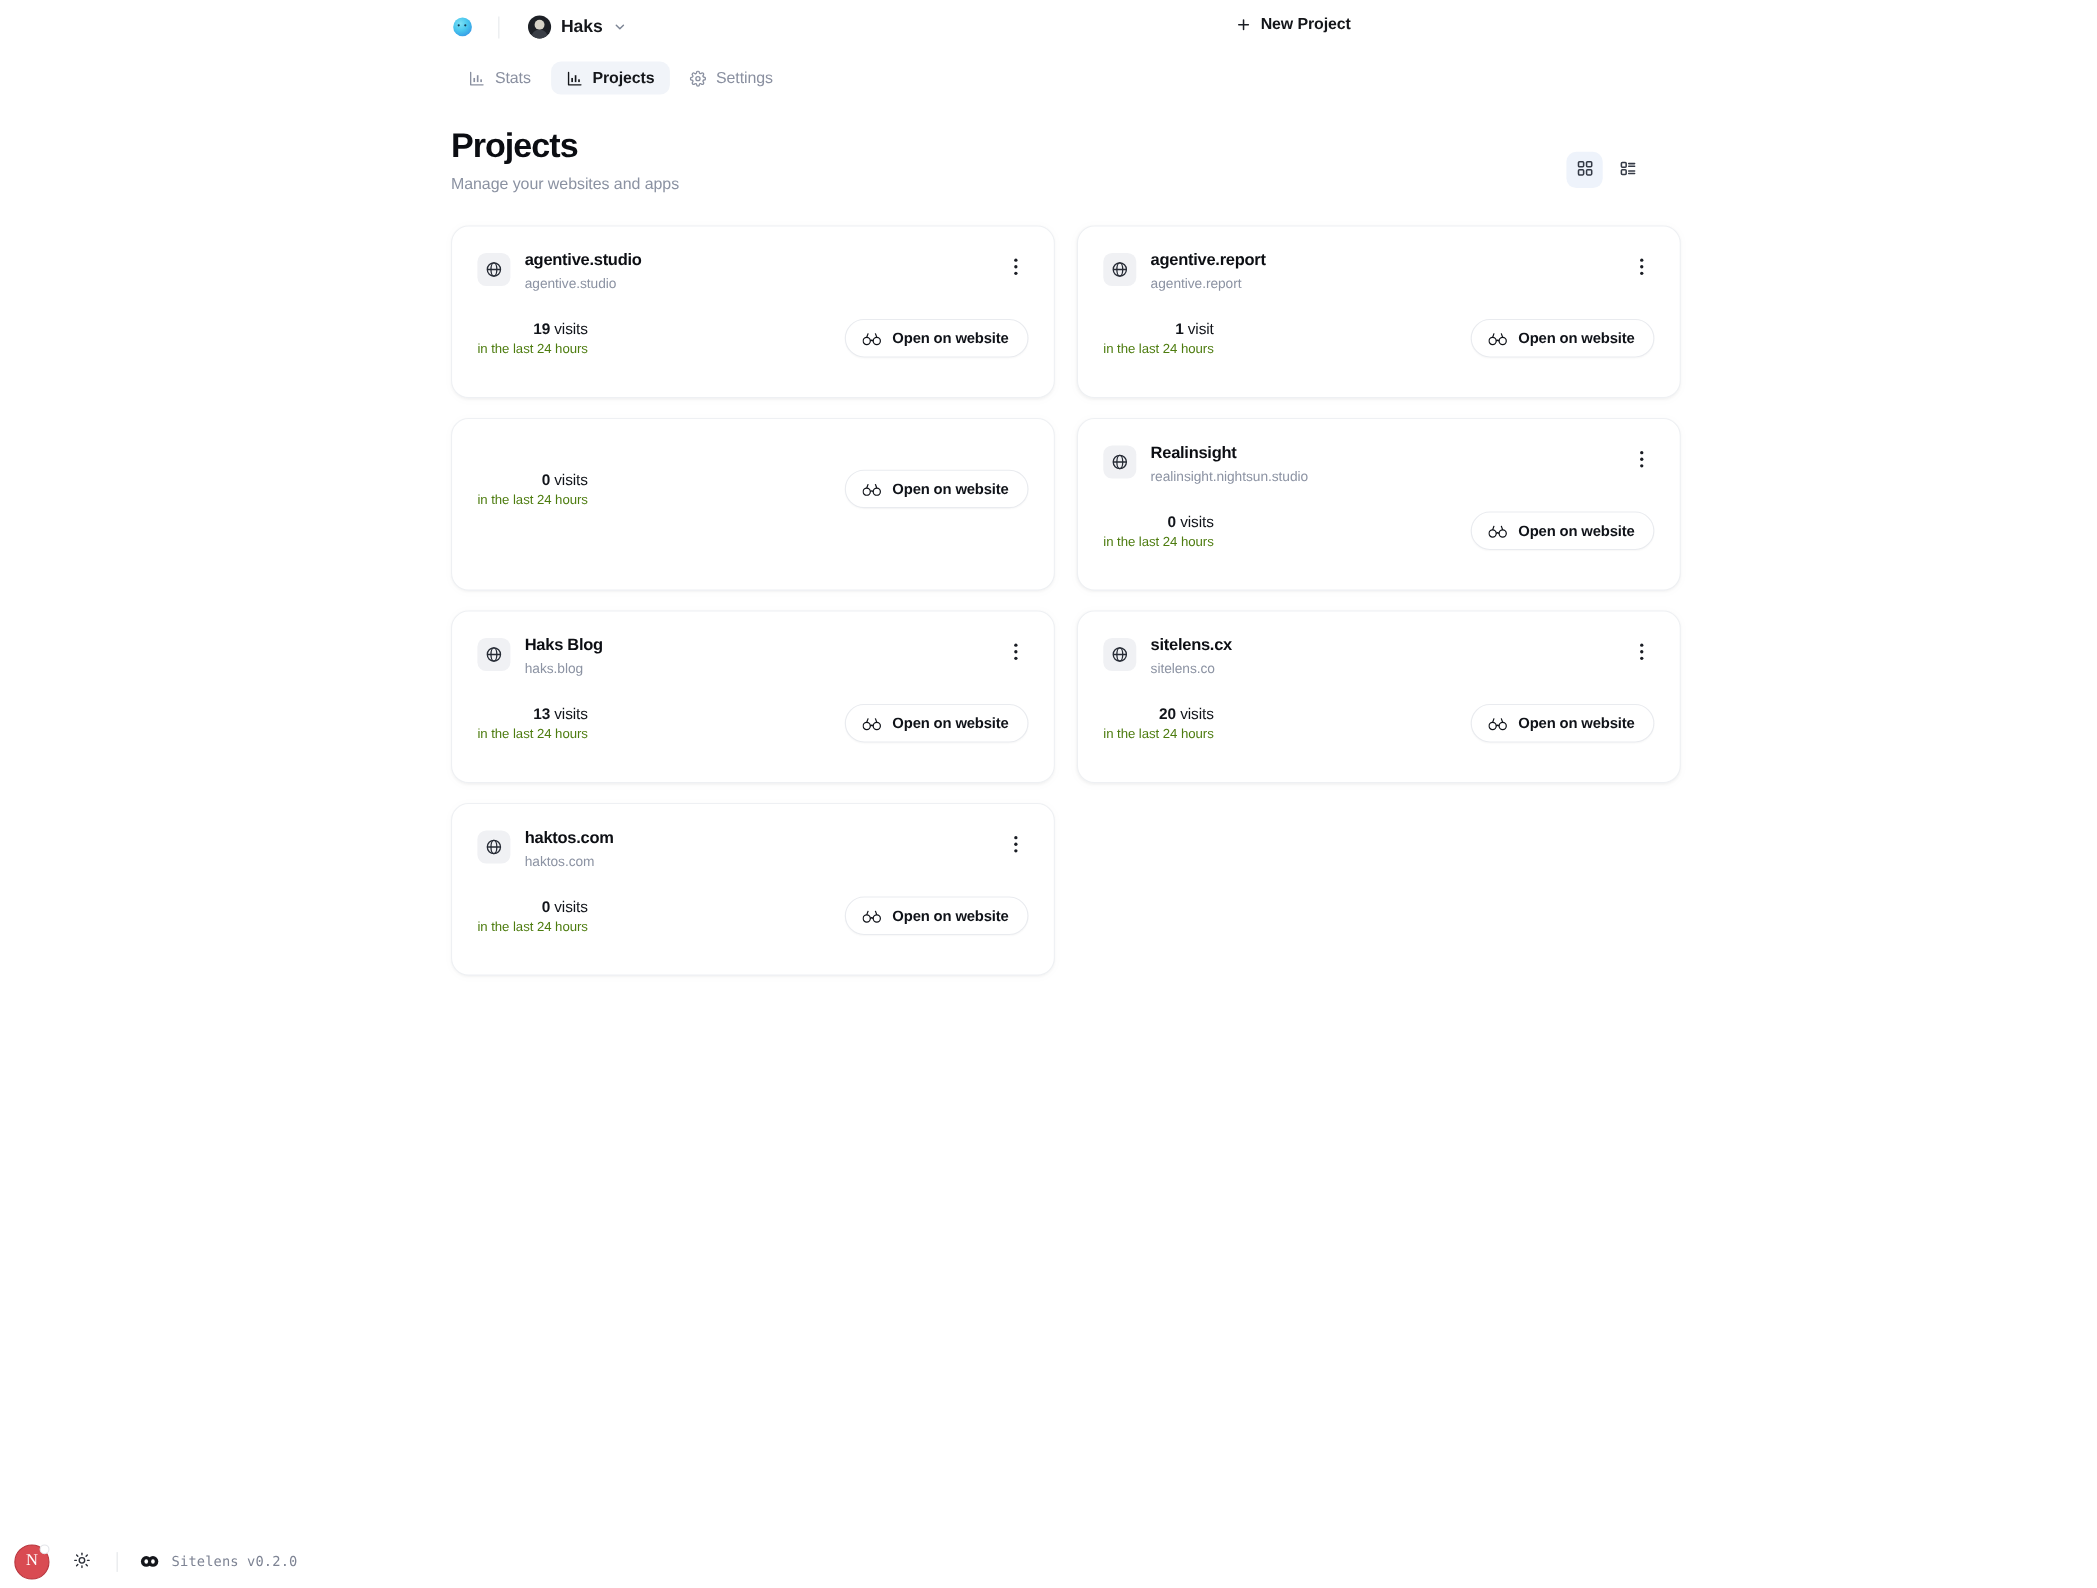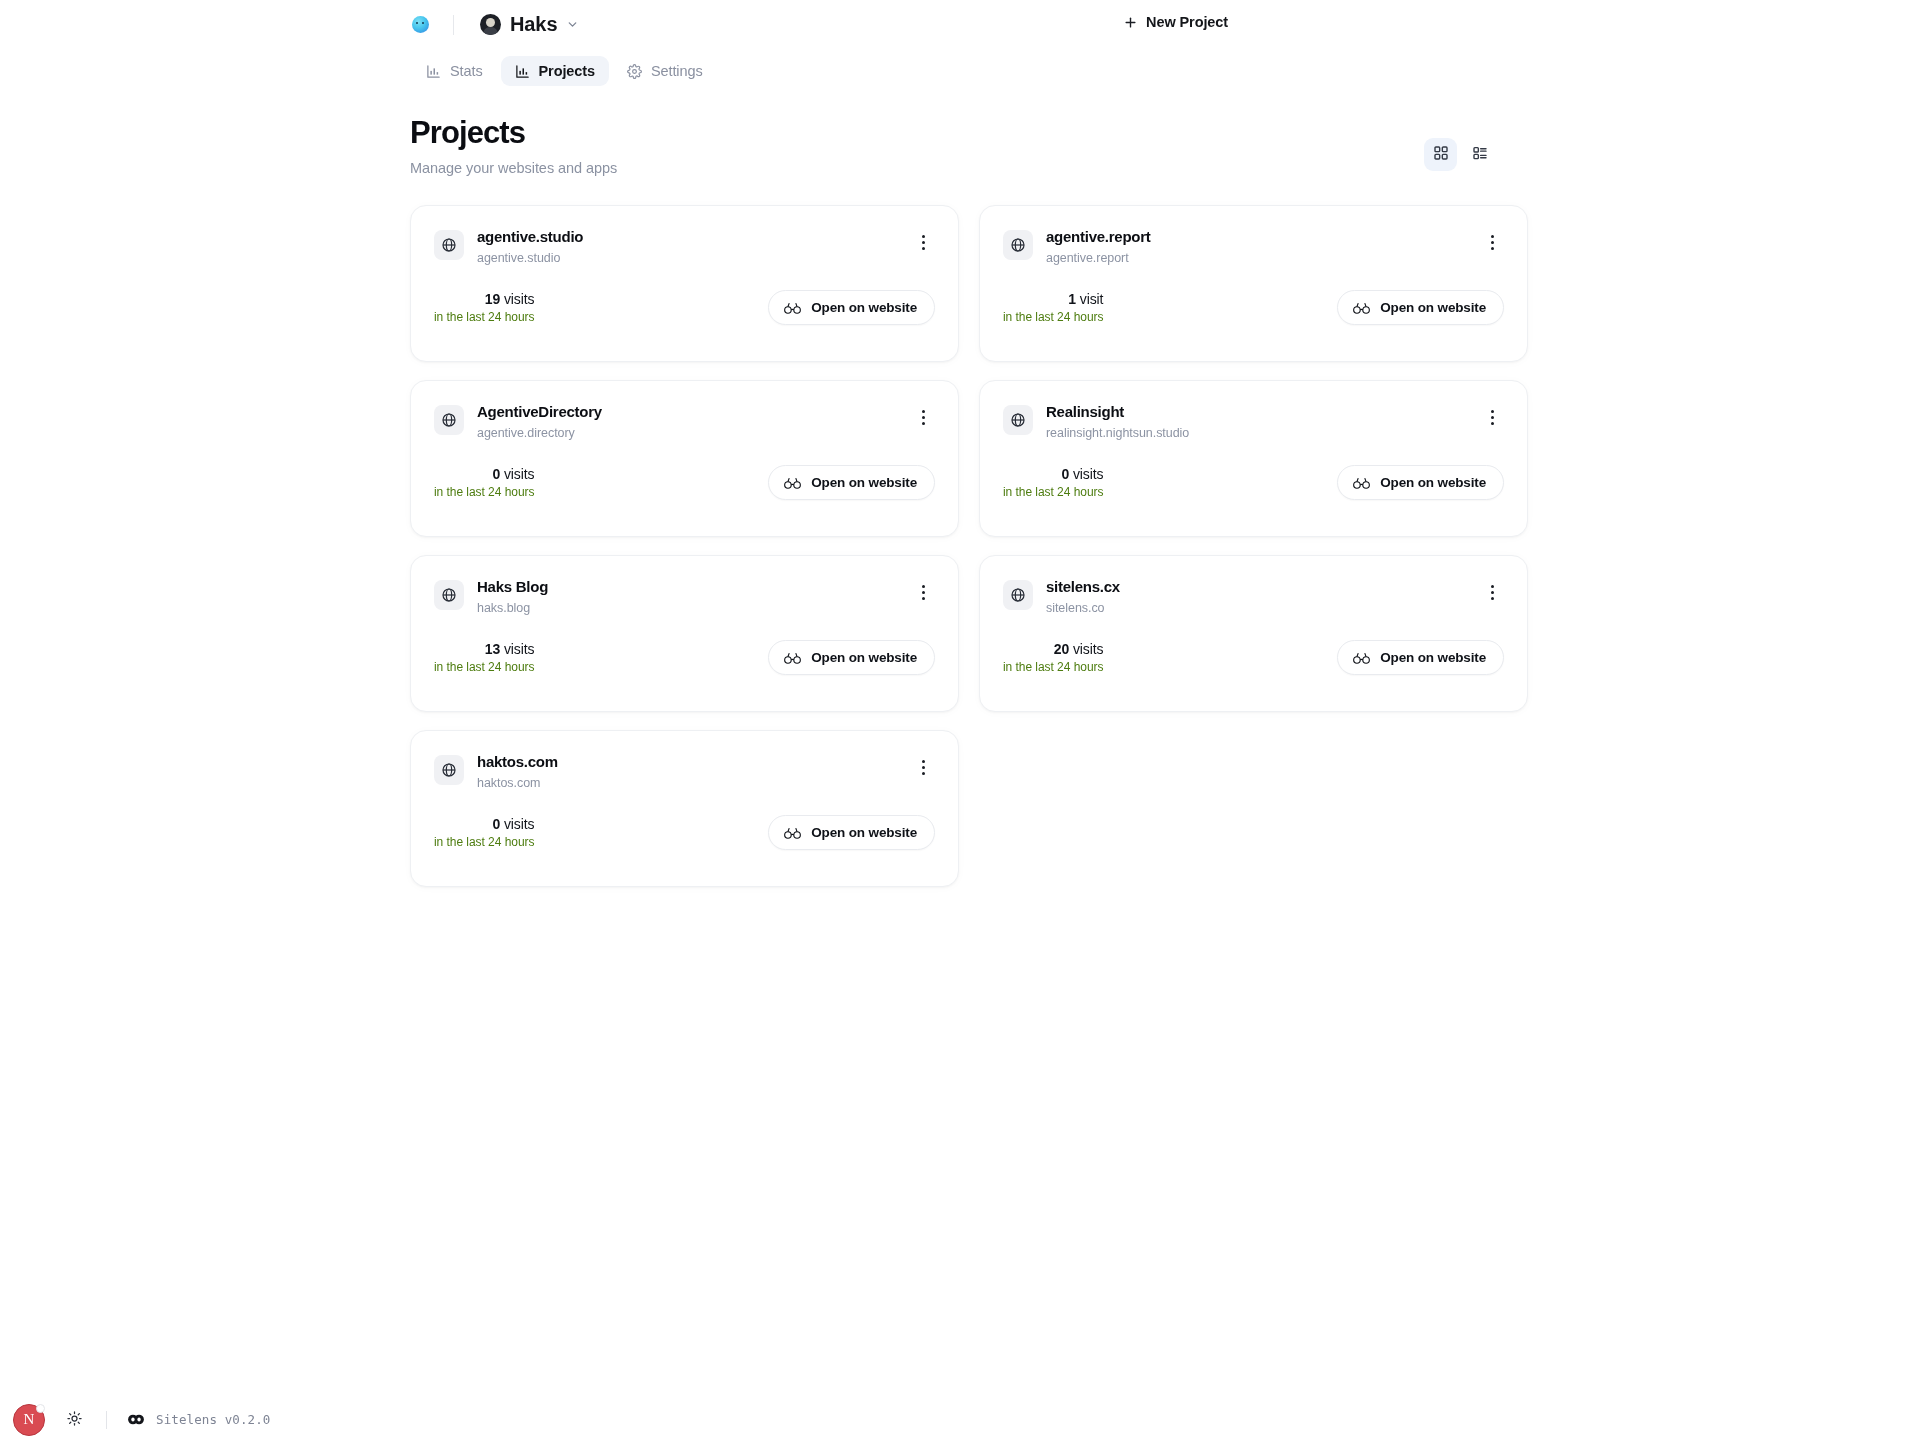--- a/index.html
+++ b/index.html
@@ -83,21 +83,21 @@
   .avatar::after {
     content: "";
     position: absolute;
     left: 3px; top: 13px;
     width: 15px; height: 11px;
     border-radius: 7px 7px 0 0;
     background: #3a3e46;
   }
 
   .org-name {
-    font-size: 20px;
+    font-size: 16px;
     font-weight: 700;
     color: #14161a;
     letter-spacing: -0.1px;
   }
 
   .chev { color: #7c8494; display: flex; }
 
   .new-project-btn {
     position: absolute;
     right: 668px;
@@ -548,38 +548,20 @@
               <path d="M11 13 q2 -2 4 0"></path>
               <path d="M6 8 L8 2.5"></path>
               <path d="M20 8 L18 2.5"></path>
             </svg>
           </span>
           <span class="open-btn-label">Open on website</span>
         </button>
       </div>
     </div>
     <div class="card">
-      <div class="card-head">
-        <span class="site-icon">
-          <svg width="16" height="16" viewBox="0 0 24 24" fill="none" stroke="currentColor" stroke-width="1.8">
-            <circle cx="12" cy="12" r="9"></circle>
-            <ellipse cx="12" cy="12" rx="4" ry="9"></ellipse>
-            <line x1="3" y1="12" x2="21" y2="12"></line>
-          </svg>
-        </span>
-        <div class="card-titles">
-          <div class="card-title">AgentiveDirectory</div>
-          <div class="card-domain">agentive.directory</div>
-        </div>
-        <button class="kebab">
-          <i></i>
-          <i></i>
-          <i></i>
-        </button>
-      </div>
       <div class="card-foot">
         <div>
           <div class="visits-line"><span class="visits-count">0</span><span class="visits-word"> </span><span class="visits-word">visits</span></div>
           <div class="visits-sub">in the last 24 hours</div>
         </div>
         <button class="open-btn">
           <span class="binoc">
             <svg width="17" height="14" viewBox="0 0 26 20" fill="none" stroke="currentColor" stroke-width="1.7">
               <circle cx="6" cy="13" r="5"></circle>
               <circle cx="20" cy="13" r="5"></circle>

